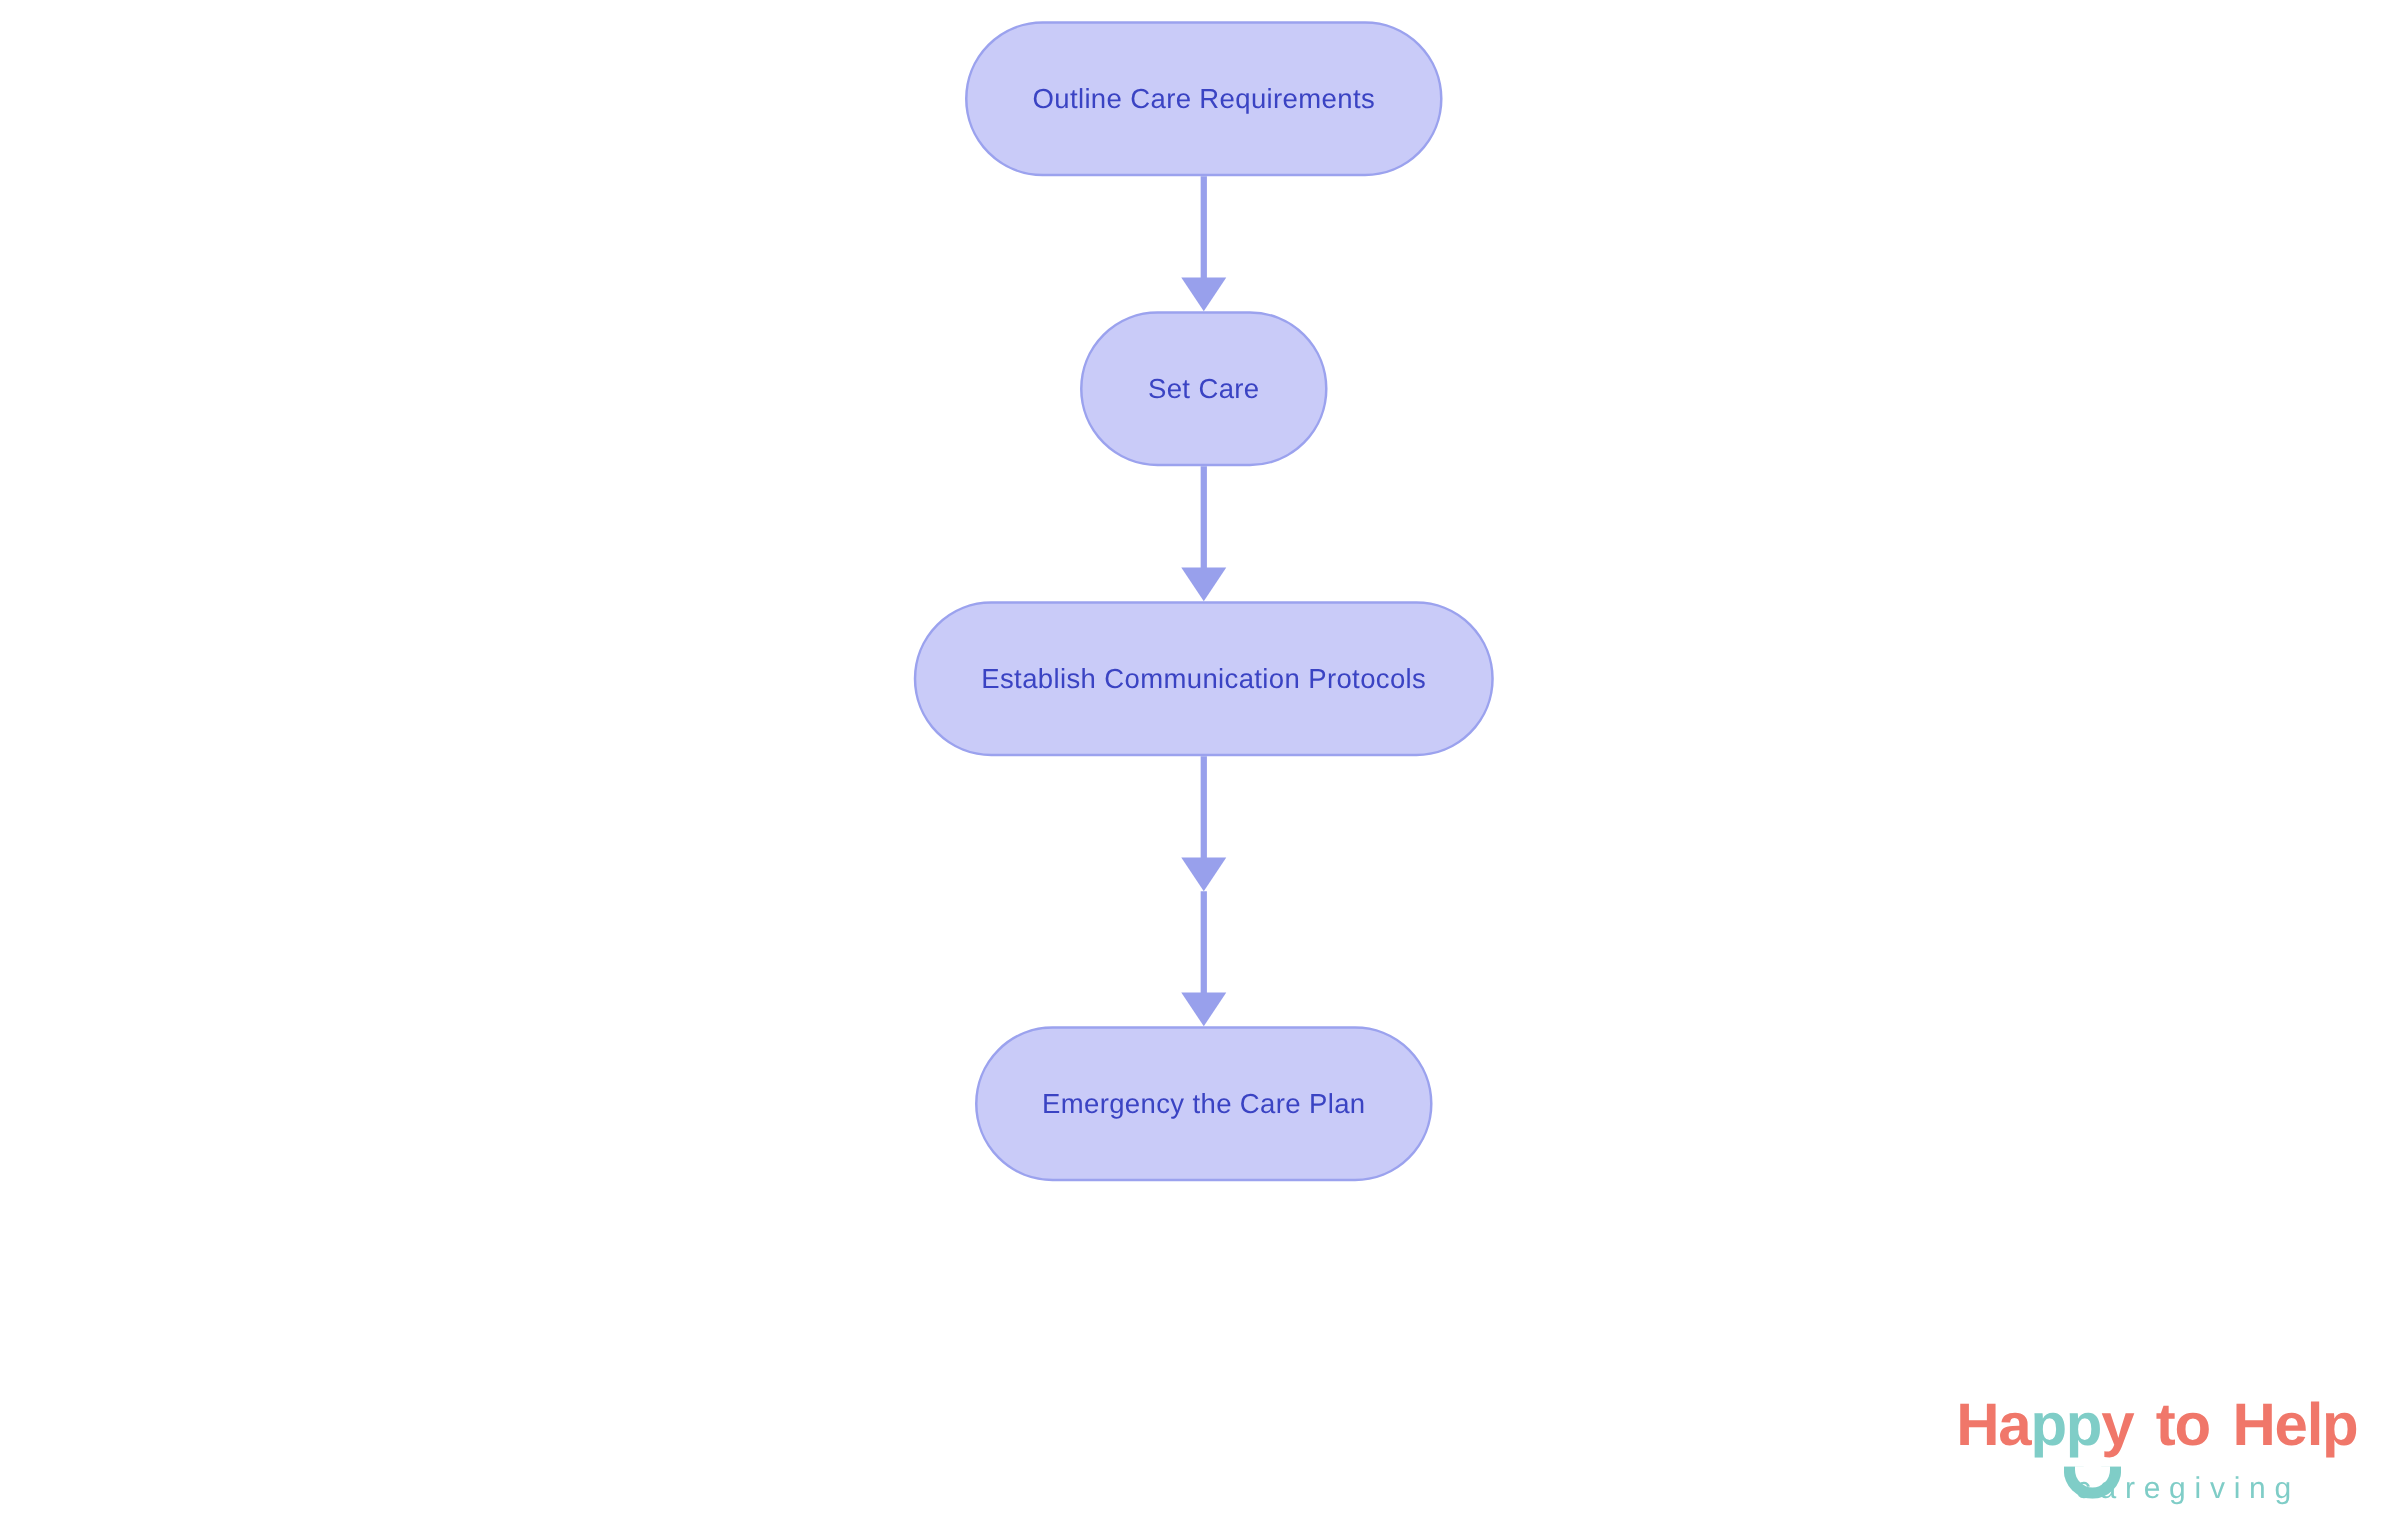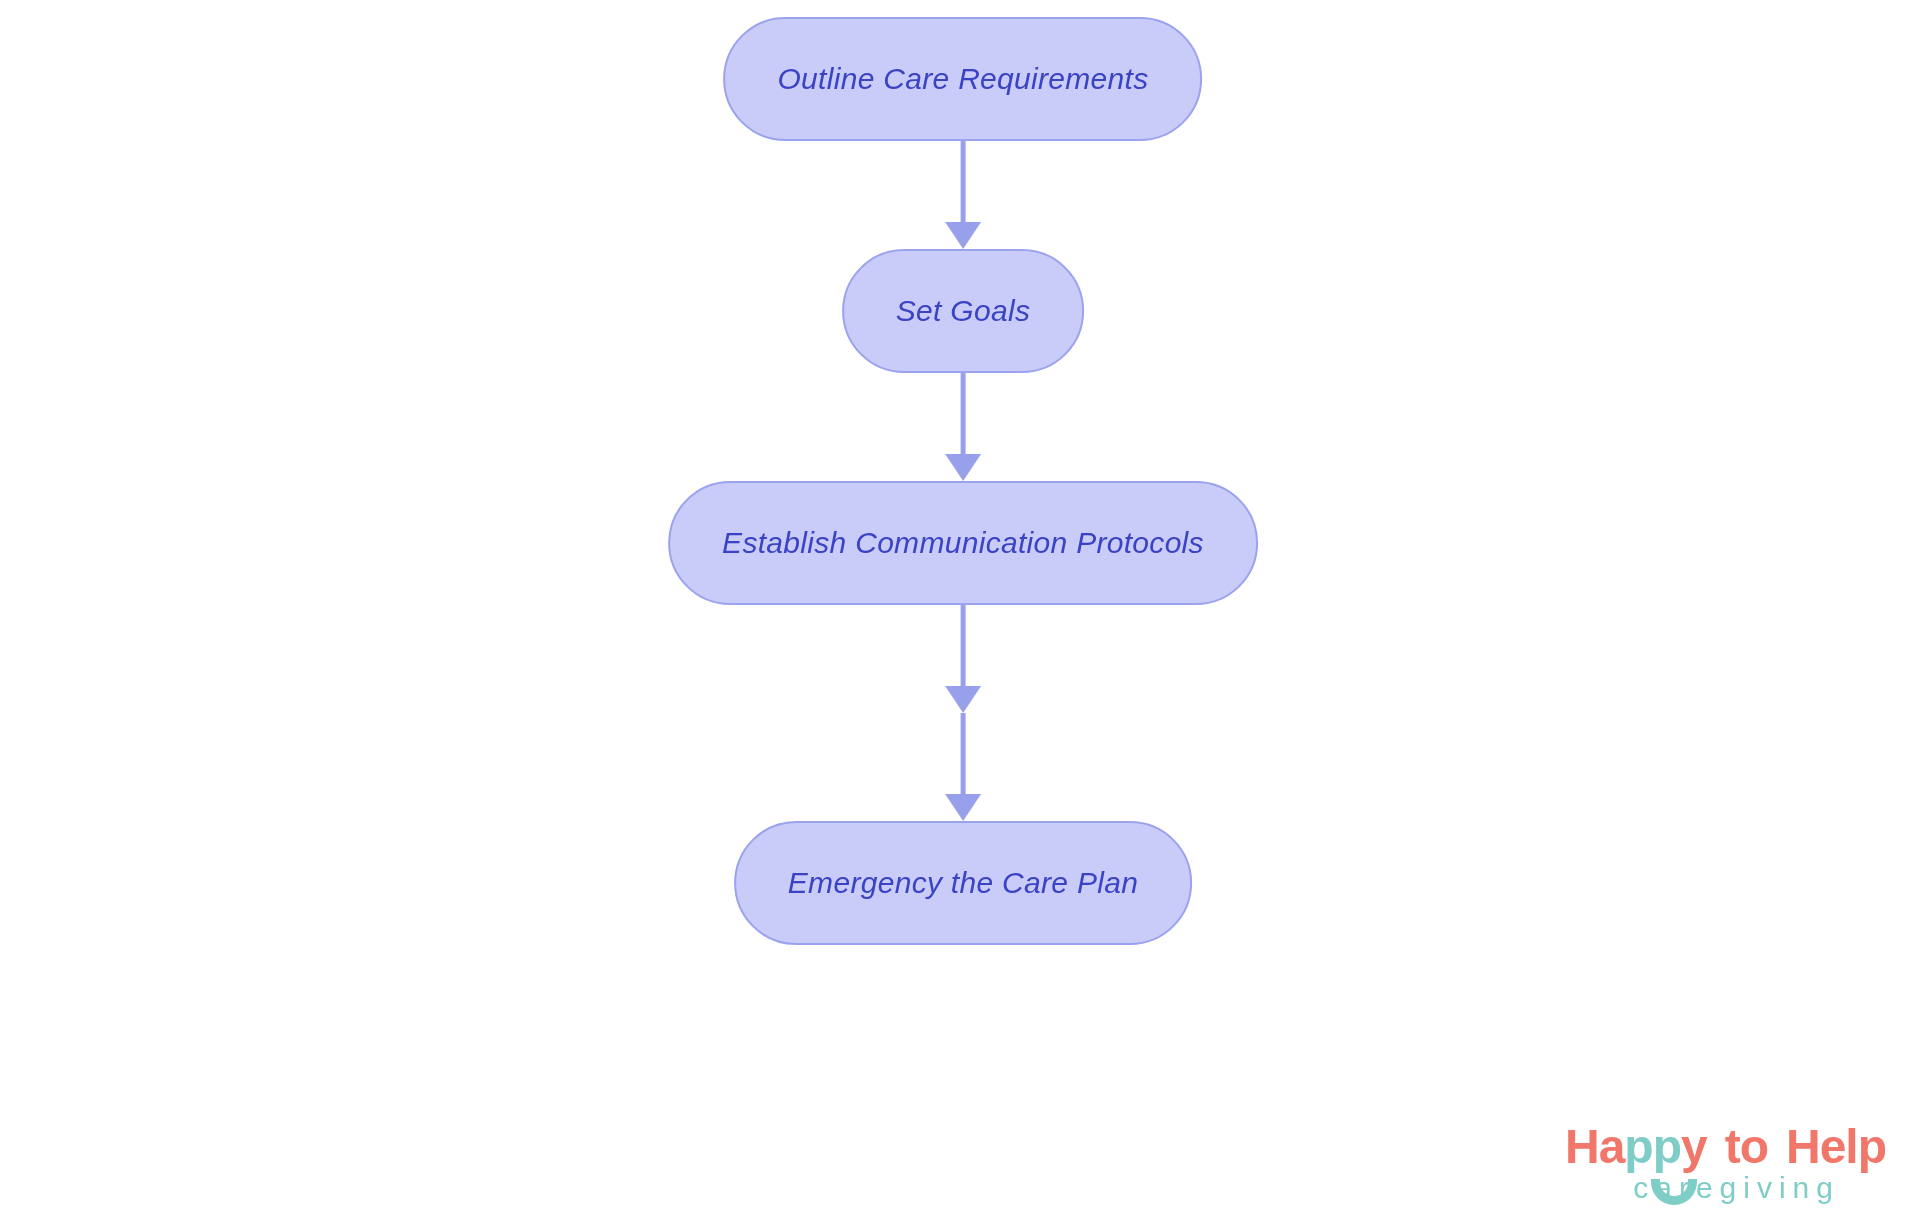--- a/index.html
+++ b/index.html
@@ -32,24 +32,23 @@
     border-radius: 62px;
     background: var(--node-fill, #c9cbf8);
     border: 2px solid var(--node-border, #9ba2ee);
     box-sizing: border-box;
     display: flex;
     align-items: center;
     justify-content: center;
     white-space: nowrap;
   }
   .node span {
-    font-size: 30px;
+    font-size: 22px;
     letter-spacing: 0.3px;
     color: var(--node-text, #3a43c3);
-    font-style: italic;
   }
   .arrow {
     position: relative;
     width: 36px;
     height: 108px;
     flex: 0 0 108px;
   }
   .arrow .stem {
     position: absolute;
     left: 50%;
@@ -94,23 +93,23 @@
     left: 86px;
     top: 56px;
     width: 46px;
     height: 26px;
     border: 9px solid var(--logo-teal, #7fcdc7);
     border-top: none;
     border-radius: 0 0 32px 32px;
     box-sizing: border-box;
   }
   .logo-sub {
-    margin-top: 0;
+    margin-top: 12px;
     padding-right: 46px;
-    font-size: 30px;
+    font-size: 24px;
     font-weight: 500;
     letter-spacing: 7px;
     color: var(--logo-teal, #7fcdc7);
   }
 </style>
 </head>
 <body>
 
 <div class="canvas">
 
@@ -119,21 +118,21 @@
     <div class="node">
       <span>Outline Care Requirements</span>
     </div>
 
     <div class="arrow">
       <div class="stem"></div>
       <div class="head"></div>
     </div>
 
     <div class="node">
-      <span>Set Goals</span>
+      <span>Set Care</span>
     </div>
 
     <div class="arrow">
       <div class="stem"></div>
       <div class="head"></div>
     </div>
 
     <div class="node">
       <span>Establish Communication Protocols</span>
     </div>

